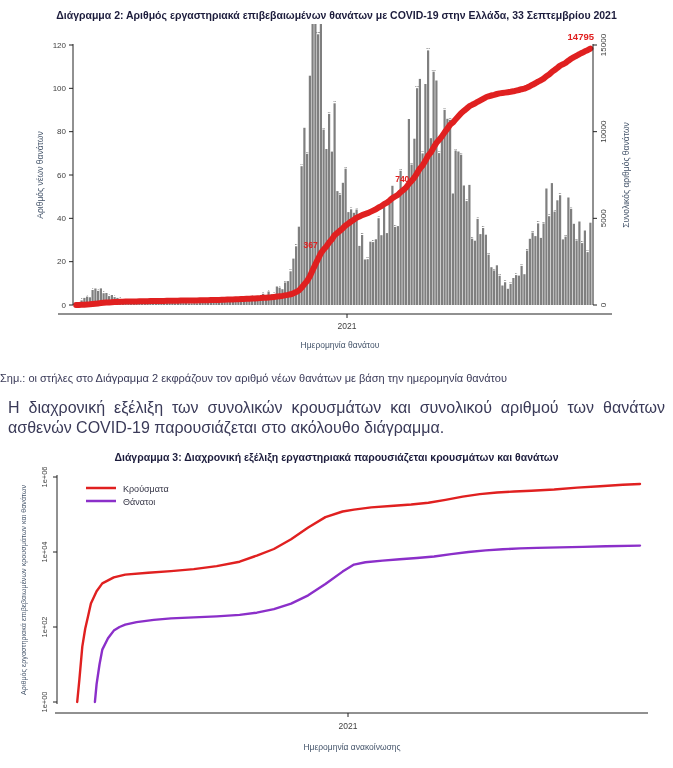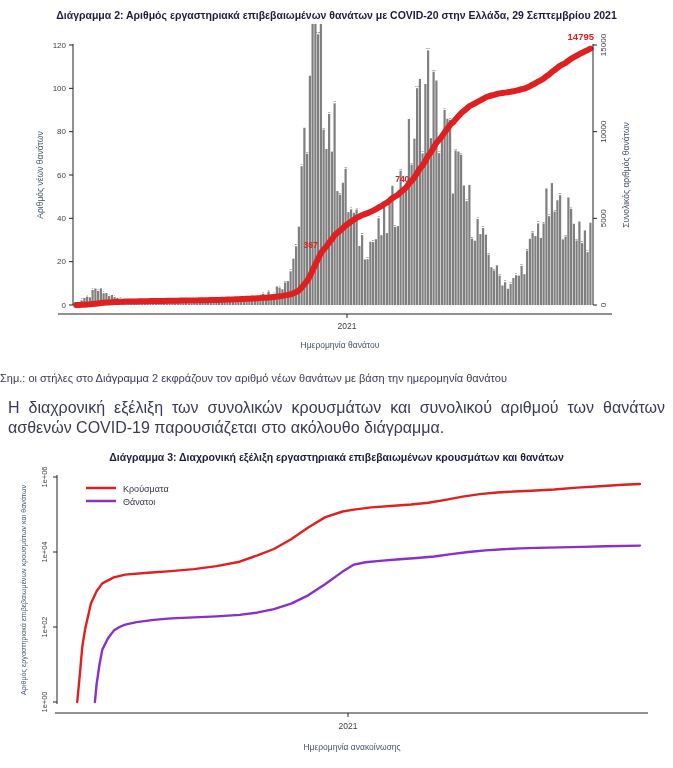--- a/index.html
+++ b/index.html
@@ -15,21 +15,21 @@
   svg{position:absolute;left:0;display:block;}
   #chart2svg{top:24px;}
   #chart3svg{top:462px;}
   text{font-family:"Liberation Sans","DejaVu Sans",sans-serif;}
 </style>
 </head>
 <body>
 
 <div id="page">
 
-  <div id="title-d2" class="chart-title">Διάγραμμα 2: Αριθμός εργαστηριακά επιβεβαιωμένων θανάτων με COVID-20 στην Ελλάδα, 29 Σεπτεμβρίου 2021</div>
+  <div id="title-d2" class="chart-title">Διάγραμμα 2: Αριθμός εργαστηριακά επιβεβαιωμένων θανάτων με COVID-19 στην Ελλάδα, 33 Σεπτεμβρίου 2021</div>
 
   <svg id="chart2svg" width="673" height="336" viewBox="0 0 673 336">
       <g>
         <rect x="75.0" y="279.2" width="2.2" height="1.8" fill="#7f7f7f"></rect>
         <rect x="77.8" y="278.0" width="2.2" height="3.0" fill="#7f7f7f"></rect>
         <rect x="80.5" y="276.4" width="2.2" height="4.6" fill="#7f7f7f"></rect>
         <rect x="83.3" y="273.9" width="2.2" height="7.1" fill="#7f7f7f"></rect>
         <rect x="86.0" y="272.6" width="2.2" height="8.4" fill="#7f7f7f"></rect>
         <rect x="88.8" y="273.3" width="2.2" height="7.7" fill="#7f7f7f"></rect>
         <rect x="91.5" y="266.0" width="2.2" height="15.0" fill="#7f7f7f"></rect>
@@ -347,21 +347,21 @@
         <line x1="347" y1="290" x2="347" y2="294" stroke="#222" stroke-width="1"></line>
         <text x="347" y="305" text-anchor="middle" font-size="8.5" fill="#404040">2021</text>
         <text x="340" y="324" text-anchor="middle" font-size="8.5" fill="#44546a">Ημερομηνία θανάτου</text>
       </g>
     </svg>
 
   <div id="note-text">Σημ.: οι στήλες στο Διάγραμμα 2 εκφράζουν τον αριθμό νέων θανάτων με βάση την ημερομηνία θανάτου</div>
 
   <div id="para-text">Η διαχρονική εξέλιξη των συνολικών κρουσμάτων και συνολικού αριθμού των θανάτων ασθενών COVID-19 παρουσιάζεται στο ακόλουθο διάγραμμα.</div>
 
-  <div id="title-d3" class="chart-title">Διάγραμμα 3: Διαχρονική εξέλιξη εργαστηριακά επιβεβαιωμένων κρουσμάτων και θανάτων</div>
+  <div id="title-d3" class="chart-title">Διάγραμμα 3: Διαχρονική εξέλιξη εργαστηριακά παρουσιάζεται κρουσμάτων και θανάτων</div>
 
   <svg id="chart3svg" width="673" height="306" viewBox="0 0 673 306">
       <polyline points="77.2,240.0 79.4,217.4 82.3,184.6 85.2,166.7 88.0,154.5 90.9,141.6 96.6,129.2 102.3,121.4 113.8,115.4 125.2,112.6 148.1,110.7 171.0,109.1 193.8,107.1 216.7,104.1 239.6,99.7 256.8,93.6 273.9,87.0 291.1,77.2 308.2,65.5 325.4,55.1 342.6,49.5 354.0,47.6 371.2,45.4 394.0,43.7 411.2,42.5 428.4,40.8 445.5,37.9 462.7,34.6 479.8,32.1 497.0,30.5 514.2,29.5 531.3,28.7 554.2,27.5 577.1,25.6 600.0,24.2 622.8,22.8 640.0,22.0" fill="none" stroke="#e02020" stroke-width="2.4" stroke-linecap="round" stroke-linejoin="round"></polyline>
       <polyline points="94.9,240.0 96.6,222.1 99.5,202.5 102.3,187.6 108.0,176.3 113.8,168.6 119.5,165.0 125.2,162.7 136.6,160.1 153.8,157.9 171.0,156.4 193.8,155.4 216.7,154.4 239.6,152.9 256.8,150.7 273.9,147.1 291.1,141.6 308.2,133.3 325.4,122.0 342.6,109.6 354.0,102.6 365.4,100.3 382.6,98.6 399.8,97.3 416.9,96.0 434.1,94.5 451.2,92.1 468.4,90.0 485.6,88.4 502.7,87.2 519.9,86.4 537.0,85.9 559.9,85.4 582.8,84.9 605.7,84.3 640.0,83.6" fill="none" stroke="#8b2fc9" stroke-width="2.4" stroke-linecap="round" stroke-linejoin="round"></polyline>
       <g>
         <line x1="86" y1="26" x2="116" y2="26" stroke="#e02020" stroke-width="2.5"></line>
         <text x="123" y="29.5" font-size="9" fill="#333344">Κρούσματα</text>
         <line x1="86" y1="39" x2="116" y2="39" stroke="#8b2fc9" stroke-width="2.5"></line>
         <text x="123" y="42.5" font-size="9" fill="#333344">Θάνατοι</text>
       </g>

